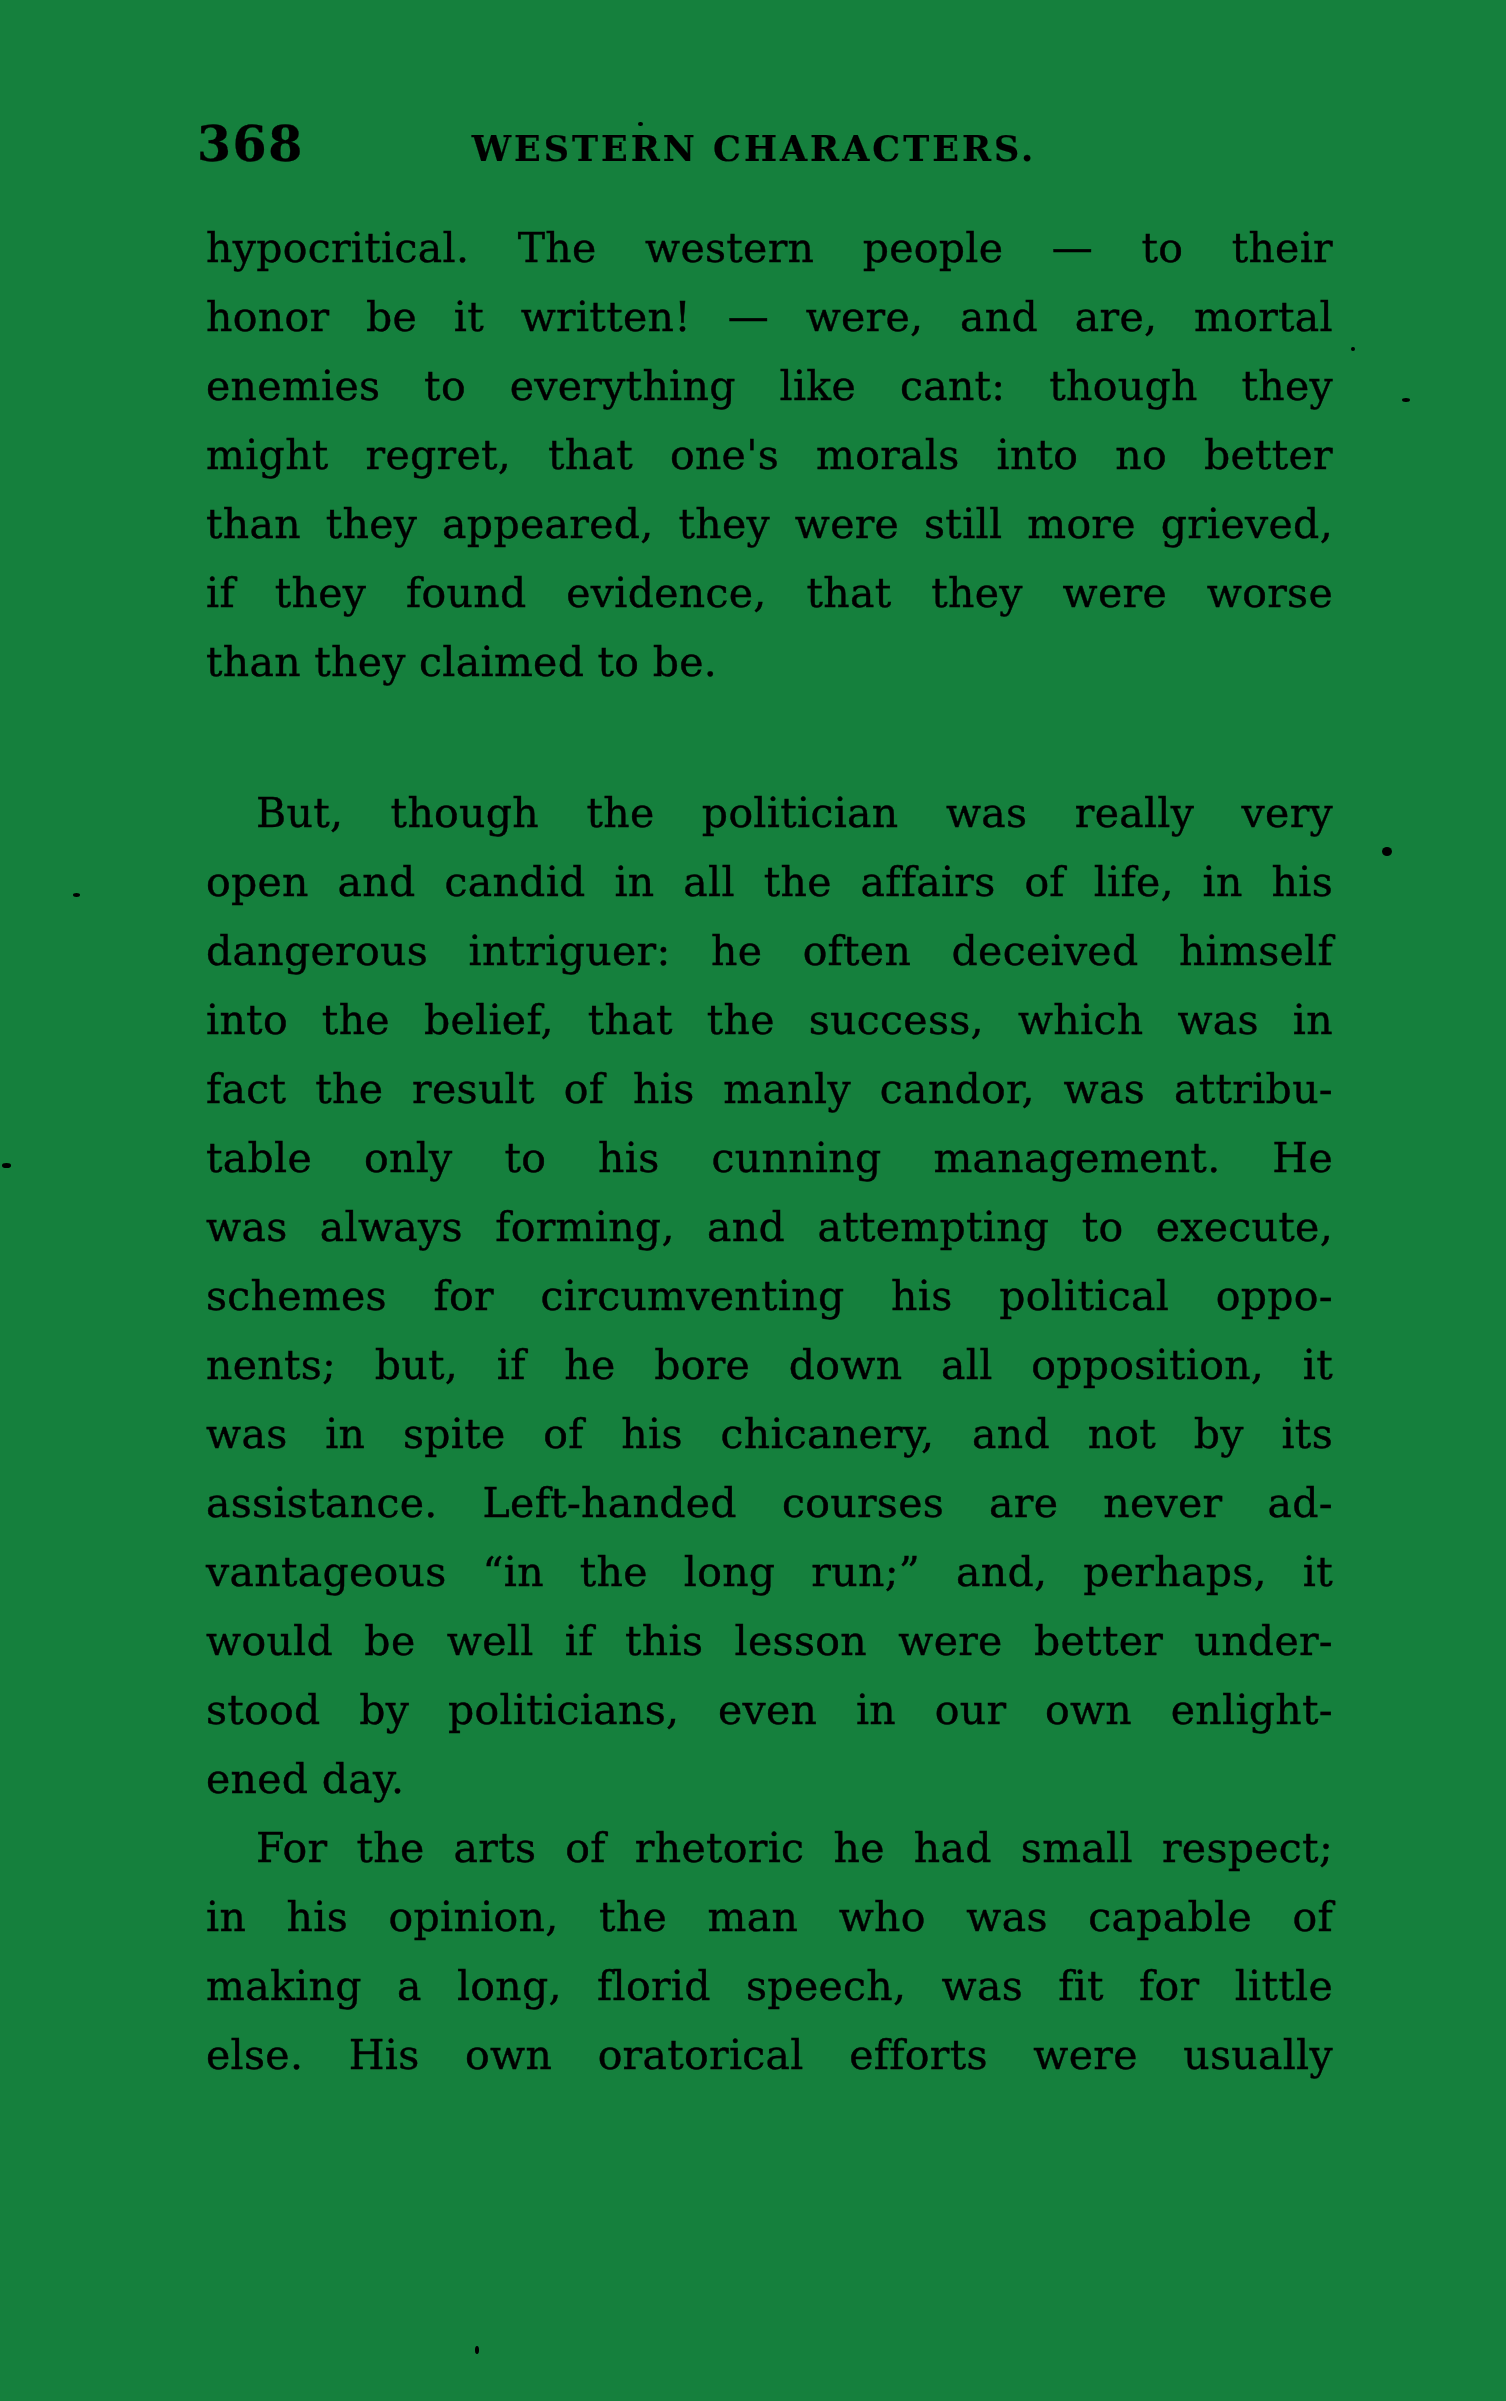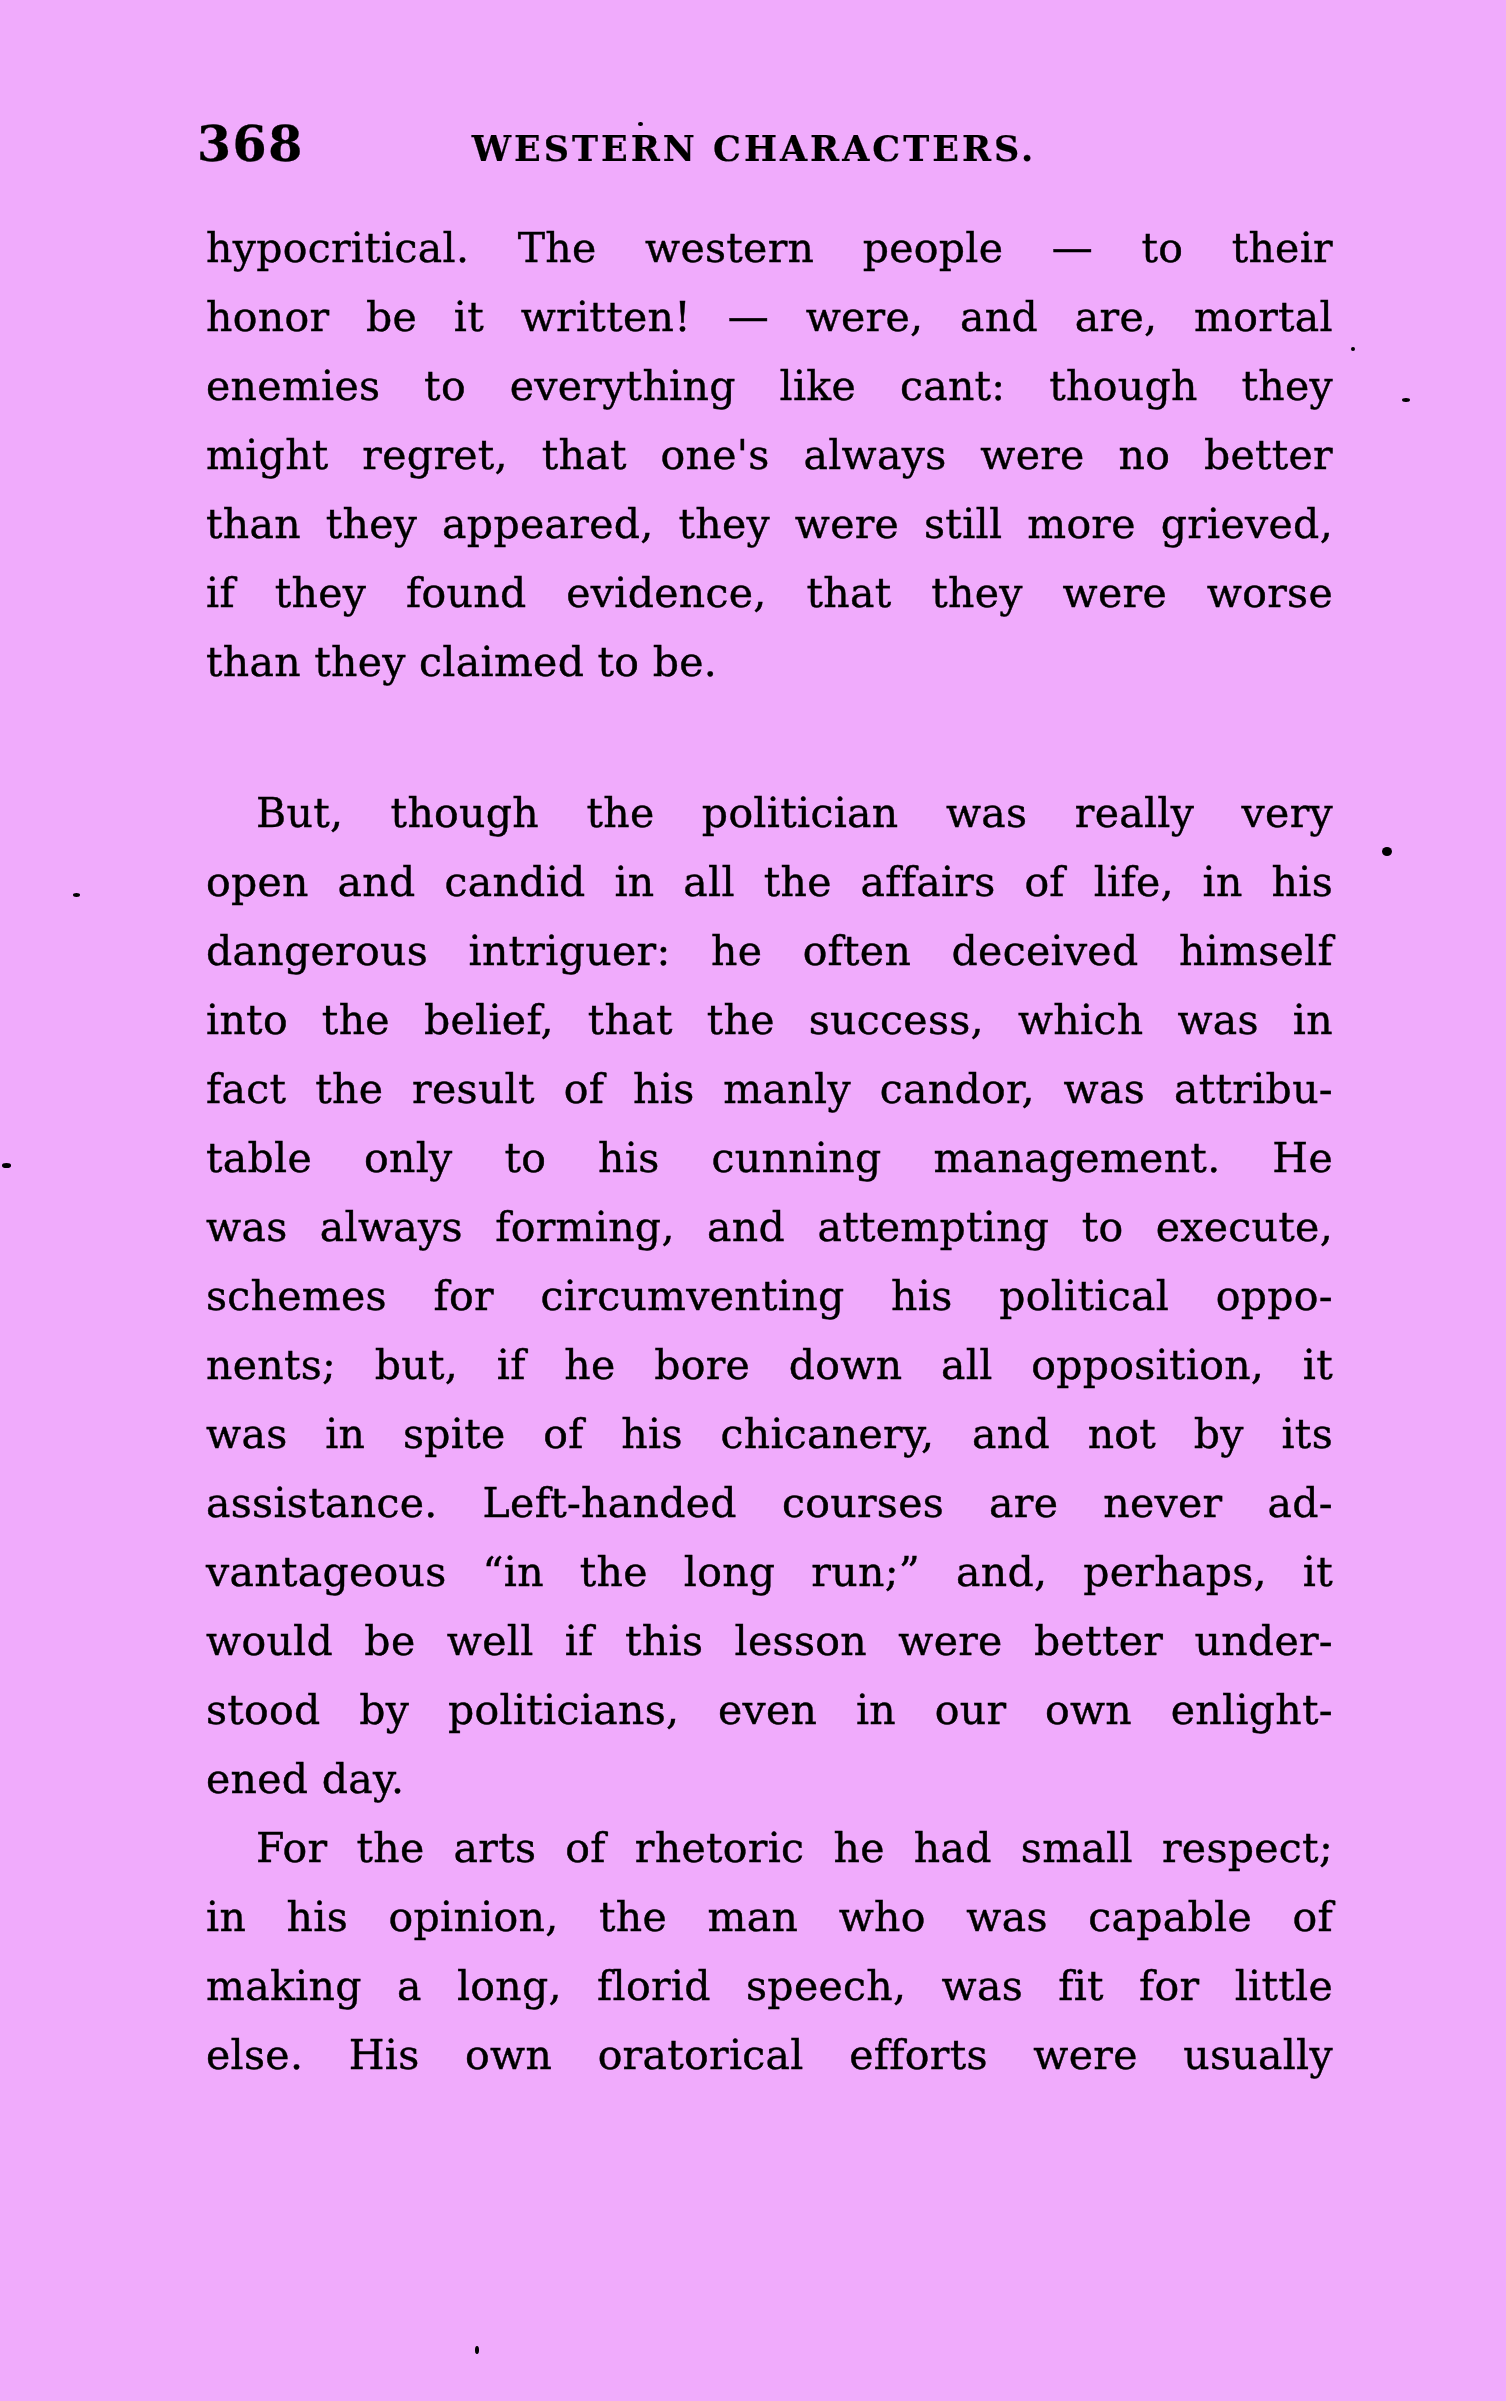--- a/index.html
+++ b/index.html
@@ -4,21 +4,21 @@
 <style>
   html, body {
     margin: 0;
     padding: 0;
     background: #ffffff;
   }
   .page {
     position: relative;
     width: 1507px;
     height: 2401px;
-    background: #f0abfc;
+    background: #15803d;
     overflow: hidden;
     font-family: "DejaVu Serif", "Liberation Serif", serif;
     color: #000000;
   }
   .pagenum {
     position: absolute;
     left: 197px;
     top: 120px;
     font-size: 49px;
     line-height: 1;
@@ -74,21 +74,21 @@
 <div class="page">
   <div>
     <span class="pagenum">368</span>
     <span class="running-title">WESTERN CHARACTERS.</span>
   </div>
   <div class="text-block" id="text-block">
       <div class="paragraph">
         <div class="line"><span class="text-segment">hypocritical. The western people — to their</span></div>
         <div class="line"><span class="text-segment">honor be it written! — were, and are, mortal</span></div>
         <div class="line"><span class="text-segment">enemies to everything like </span><span class="italic-segment">cant:</span><span class="text-segment"> though they</span></div>
-        <div class="line"><span class="text-segment">might regret, that one's always were no </span><span class="italic-segment">better</span></div>
+        <div class="line"><span class="text-segment">might regret, that one's morals into no </span><span class="italic-segment">better</span></div>
         <div class="line"><span class="text-segment">than they appeared, they were still more grieved,</span></div>
         <div class="line"><span class="text-segment">if they found evidence, that they were </span><span class="italic-segment">worse</span></div>
         <div class="line flush-left"><span class="text-segment">than they claimed to be.</span></div>
       </div>
       <div class="paragraph gap-before">
         <div class="line indented"><span class="text-segment">But, though the politician was really very</span></div>
         <div class="line"><span class="text-segment">open and candid in all the affairs of life, in his</span></div>
         <div class="line"><span class="text-segment">dangerous intriguer: he often deceived himself</span></div>
         <div class="line"><span class="text-segment">into the belief, that the success, which was in</span></div>
         <div class="line"><span class="text-segment">fact the result of his manly candor, was attribu-</span></div>

